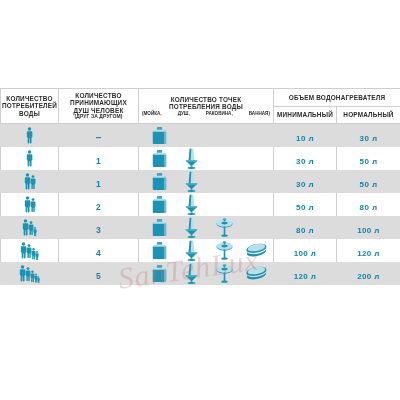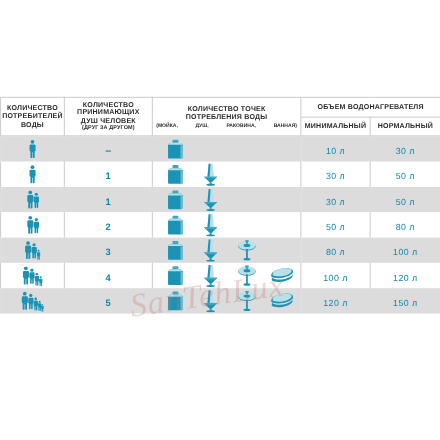--- a/index.html
+++ b/index.html
@@ -51,21 +51,21 @@
   }
   tbody tr.odd td{background:#dcdcdc;border-left-color:#dcdcdc;border-right-color:#dcdcdc;}
   tbody tr.even td{background:#ffffff;}
   tbody tr.odd td.c-people{border-left-color:#dcdcdc;}
   .num{
     color:#0e86ab;font-weight:bold;font-size:8.5px;
     font-family:"Liberation Sans", sans-serif;
     letter-spacing:.3px;
   }
   .vol{
-    color:#0e86ab;font-weight:normal;font-size:8px;letter-spacing:.4px;
+    color:#0e86ab;font-weight:bold;font-size:8px;letter-spacing:.4px;
   }
   .dash{color:#0e86ab;font-weight:bold;font-size:10px;}
   
   col.c1{width:58px;}
   col.c2{width:80px;}
   col.c3{width:135px;}
   col.c4{width:63px;}
   col.c5{width:64px;}
   
   .people-wrap{display:flex;align-items:flex-end;justify-content:center;height:23px;gap:0px;}
@@ -512,19 +512,19 @@
               <span class="slot">
                 <svg width="23" height="15" viewBox="0 0 32 20" style="opacity:1">
                   <path class="tealD" d="M2.6 11.5c-1.6-2.4.6-5.6 4.4-7.6C12 1.2 19.6 0 24.9 1c4.2.8 5.9 3.1 4.5 5.6-1.5 2.7-6.6 5.2-12.3 6.2-6.3 1.1-12.5.3-14.5-1.3z"></path>
                   <path class="tealL" d="M4.3 9.6c-1.3-1.9.5-4.4 3.6-6.1C12.3 1.2 19 .2 23.7 1c3.6.6 5.1 2.5 3.9 4.5-1.3 2.2-5.7 4.3-10.7 5.2-5.5.9-11 .2-12.6-1.1z"></path>
                   <path class="tealD" d="M3.1 12.4c1.9 2.2 8 3.3 14.1 2.2 5.8-1 10.9-3.6 12.3-6.3l-.6 3.2c-1.6 2.7-6.5 5.2-12.2 6.2-6.1 1.1-12.1.3-13.9-1.7z"></path>
                 </svg>
               </span>
             </div>
           </td>
           <td><span class="vol">120 л</span></td>
-          <td><span class="vol">150 л</span></td>
+          <td><span class="vol">200 л</span></td>
         </tr>
       </tbody>
   </table>
 </div>
 
 <div class="watermark">SanTehLux</div>
 
 </body></html>

